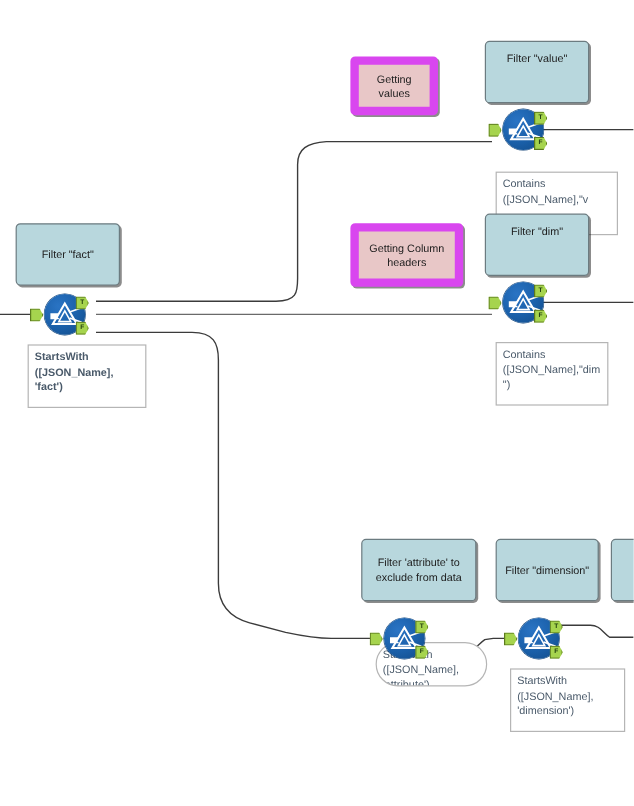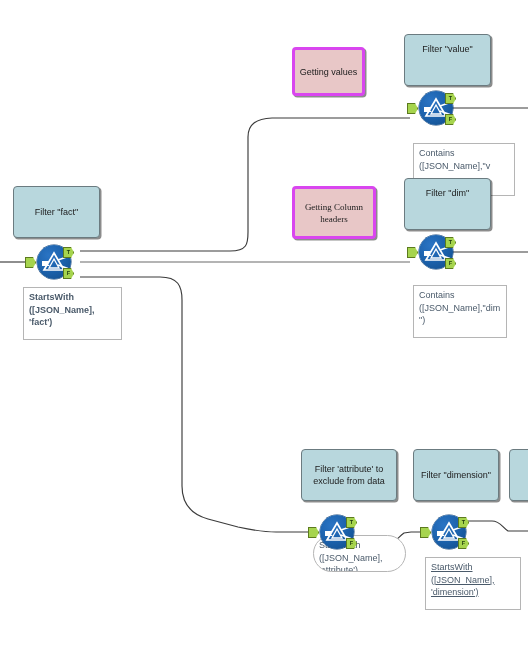--- a/index.html
+++ b/index.html
@@ -22,21 +22,21 @@
     display:flex;align-items:center;justify-content:center;
     text-align:center;
     font-size:9px;line-height:12px;
     color:#1c1c1c;
     border-radius:4px;
     padding:3px 4px;
     z-index:3;
     box-shadow:1.5px 1.5px 0 rgba(0,0,0,.45);
   }
   .cbox.blue{background:#b8d7dd;border:1px solid #6b7b80;}
-  .cbox.pink{background:#e8c7c7;border:3px solid #d946ef;}
+  .cbox.pink{background:#e8c7c7;border:7px solid #d946ef;}
   .cbox.blue.topalign{align-items:flex-start;}
 
   
   .expr{
     position:absolute;
     box-sizing:border-box;
     background:#ffffff;
     border:1px solid #b5b5b5;
     color:#4a5a6a;
     font-size:9px;
@@ -126,42 +126,42 @@
   <div class="cbox blue" style="left:413px;top:449px;width:86px;height:52px;">
     <span>Filter "dimension"</span>
   </div>
 
   <div class="clipbox" style="left:509px;top:449px;width:36px;height:52px;"></div>
 
   <div class="cbox pink" style="left:292px;top:47px;width:73px;height:49px;">
     <span>Getting values</span>
   </div>
 
-  <div class="cbox pink" style="left:292px;top:186px;width:84px;height:53px;font-family:Liberation Serif, serif;">
+  <div class="cbox pink" style="left:292px;top:186px;width:94px;height:53px;">
     <span>Getting Column headers</span>
   </div>
 
 
   <div class="expr" style="left:23px;top:287px;width:99px;height:53px;font-weight:bold;">
     <span>StartsWith ([JSON_Name], 'fact')</span>
   </div>
 
   <div class="expr" style="left:413px;top:143px;width:102px;height:53px;">
     <span>Contains ([JSON_Name],"v</span>
   </div>
 
   <div class="expr" style="left:413px;top:285px;width:94px;height:53px;">
     <span>Contains ([JSON_Name],"dim")</span>
   </div>
 
   <div class="expr" style="left:313px;top:535px;width:93px;height:37px;border-radius:19px;">
     <span>StartsWith ([JSON_Name], 'attribute')</span>
   </div>
 
-  <div class="expr" style="left:425px;top:557px;width:96px;height:53px;text-decoration:underline;">
+  <div class="expr" style="left:425px;top:557px;width:96px;height:53px;">
     <span>StartsWith ([JSON_Name], 'dimension')</span>
   </div>
 
   <div class="node" style="left:37px;top:245px;">
     <div class="disc"></div>
     <svg class="glyph" viewBox="0 0 34 34">
       <polygon points="17,8 27,25 7,25" fill="none" stroke="#ffffff" stroke-width="1.7"></polygon>
       <polygon points="17,14 22,23 12,23" fill="none" stroke="#ffffff" stroke-width="1.3"></polygon>
       <path d="M5,16 L13,16 L10,18.5 L13,21 L5,21 Z" fill="#ffffff"></path>
       <path d="M21,15 L31,11.5" stroke="#ffffff" stroke-width="1.4"></path>

